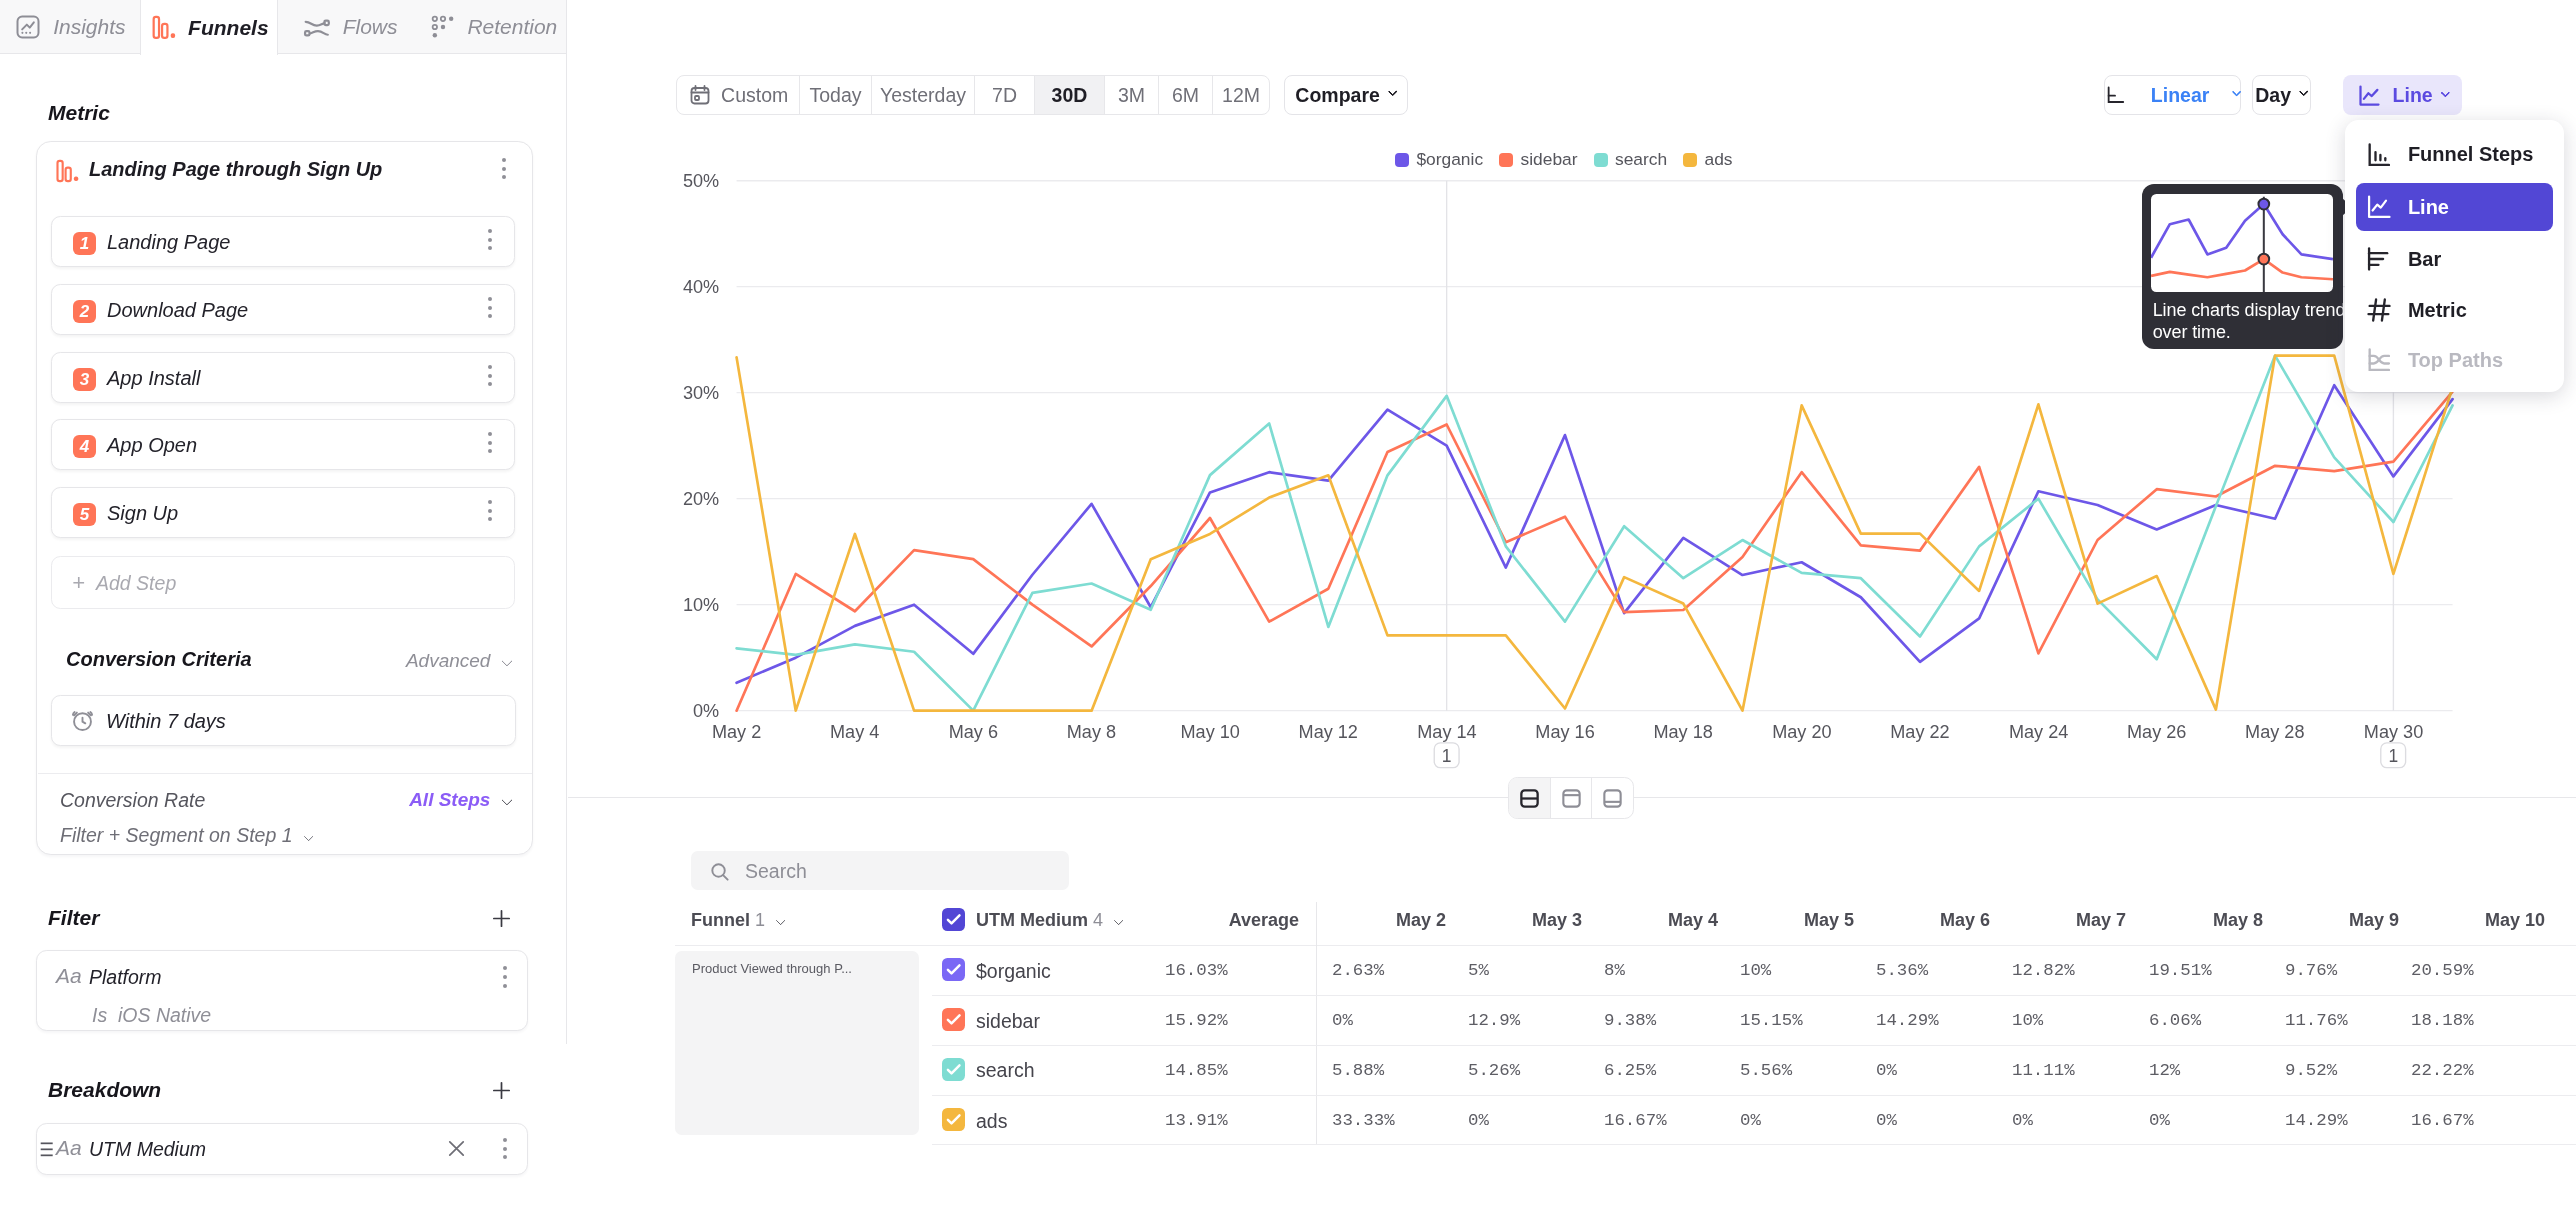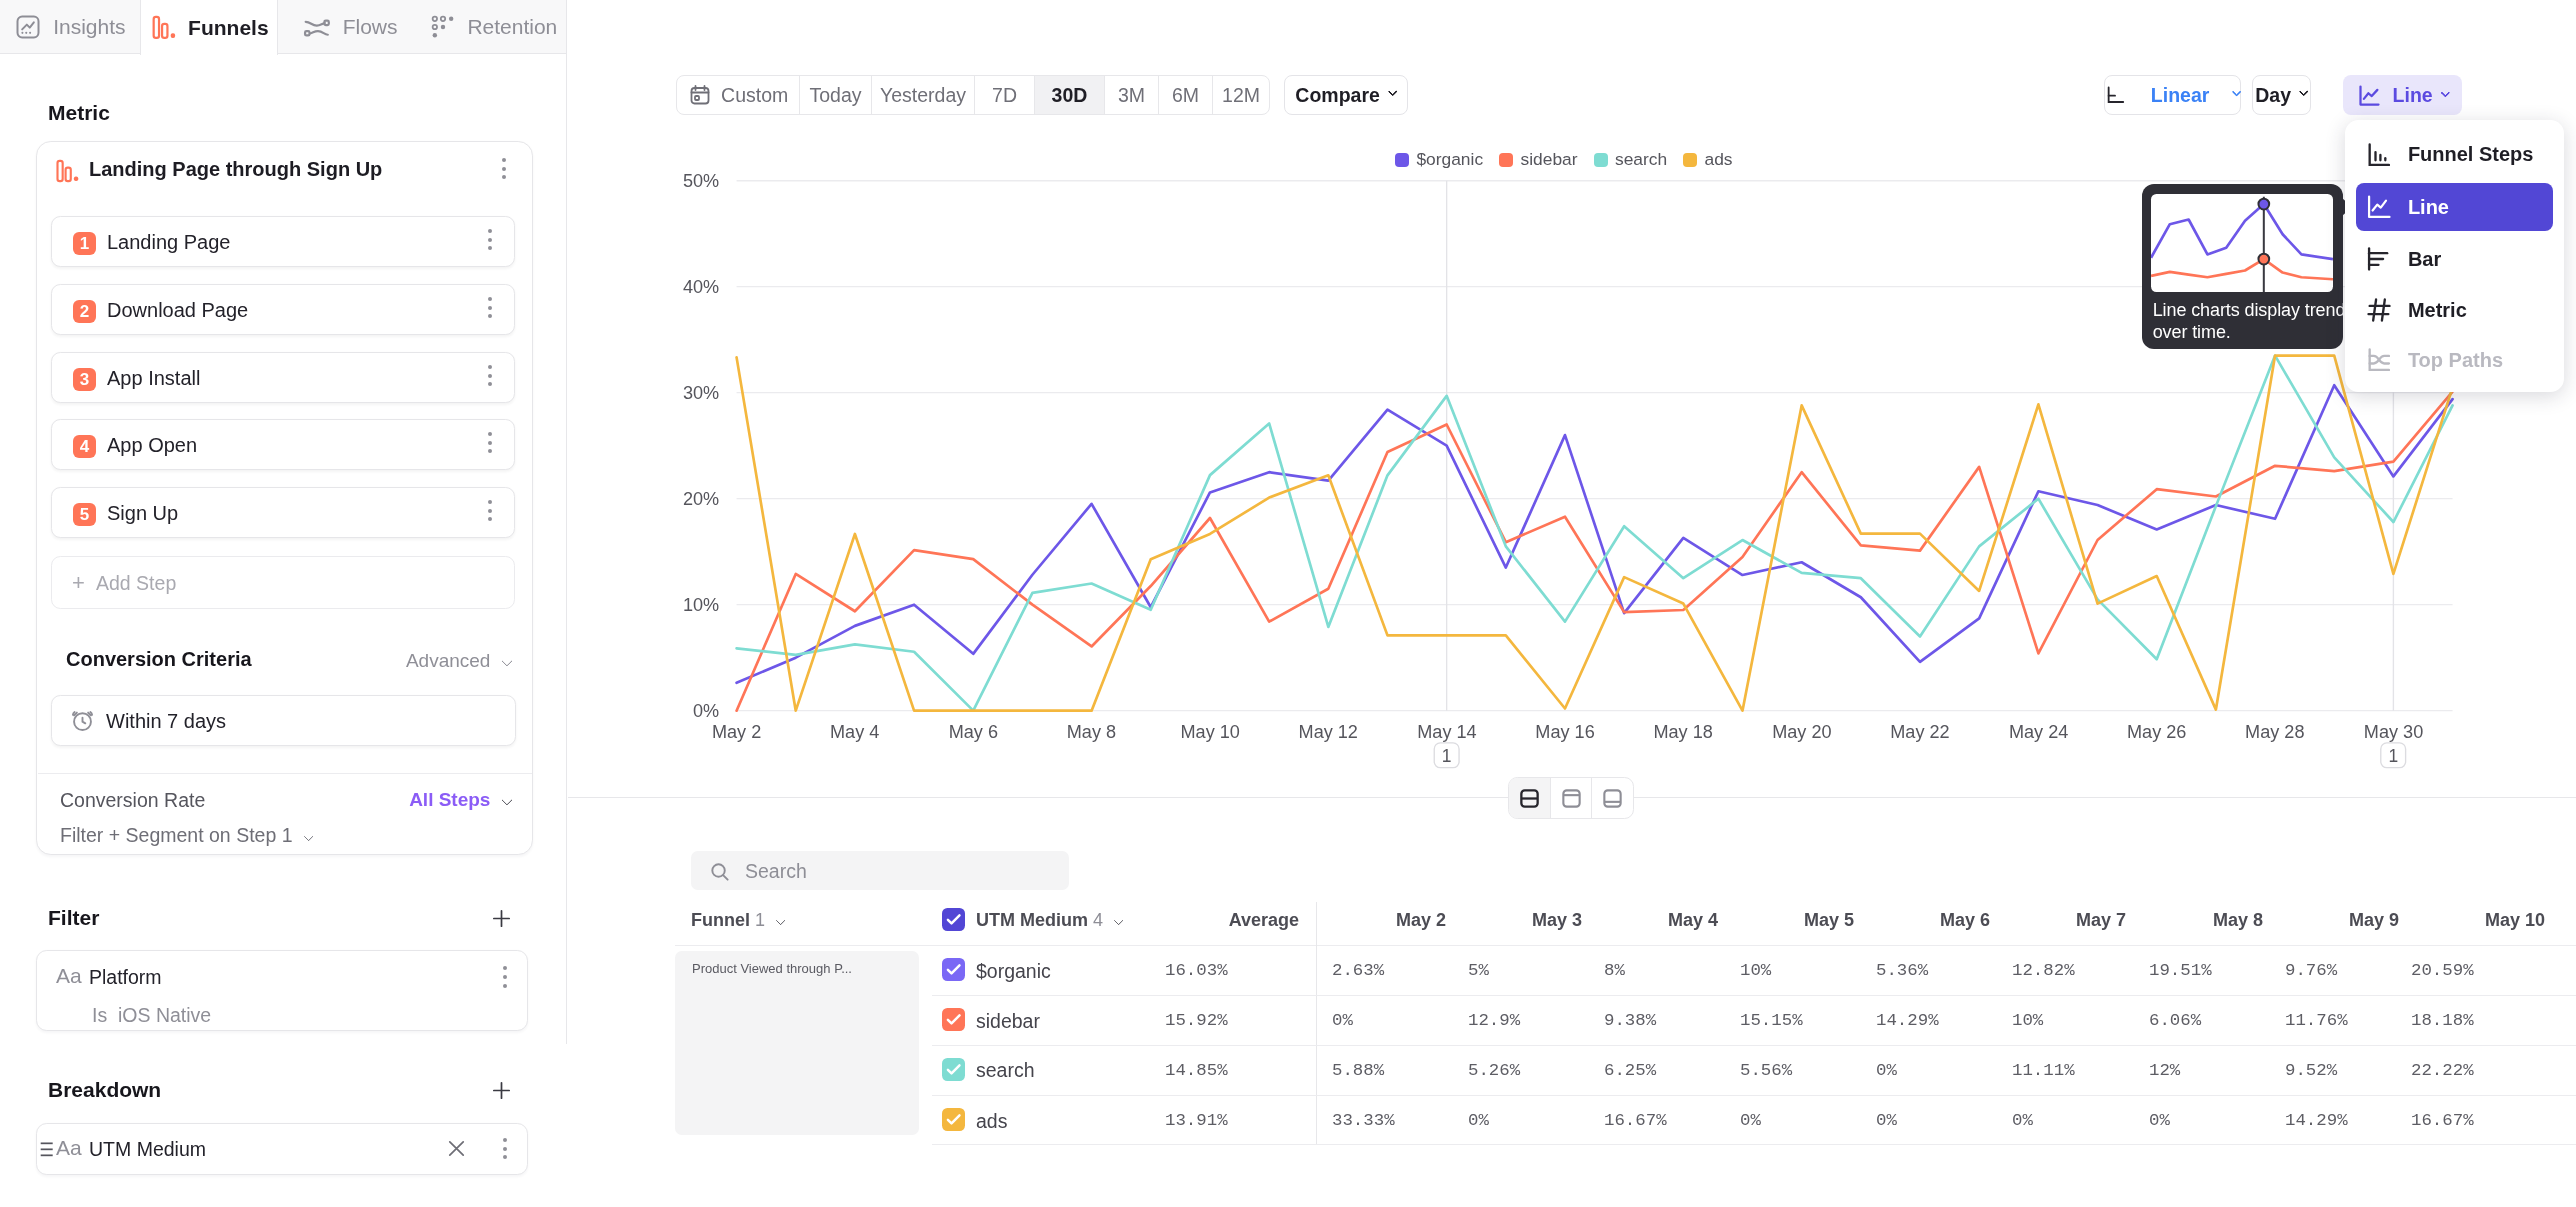--- a/index.html
+++ b/index.html
@@ -1,21 +1,21 @@
 <!DOCTYPE html>
 <html style="font-size:10.7px"><head>
 <meta charset="utf-8">
 <style>
 * { margin:0; padding:0; box-sizing:border-box; }
 html,body { width:2576px; height:1208px; background:#fff; font-family:"Liberation Sans", sans-serif; overflow:hidden; }
 .abs { position:absolute; }
 body { position:relative; }
 
 
-#sidebar { position:absolute; left:0; top:0; width:567px; height:1044px; border-right:1.3px solid #e7e7ea; background:#fff; }
+#sidebar { position:absolute; left:0; top:0; width:567px; height:1044px; border-right:1.3px solid #e7e7ea; background:#fff;font-style:italic; }
 #tabbar { position:absolute; left:0; top:0; width:566px; height:54px; background:#f8f8f9; border-bottom:1.3px solid #e7e7ea; }
 .tab { position:absolute; top:0; height:54px; display:flex; align-items:center; justify-content:center; gap:10.7px; font-size:21px; color:#8e8e96; }
 .tab svg { flex:0 0 auto; }
 #tab-funnels { background:#fff; border-left:1.3px solid #e7e7ea; border-right:1.3px solid #e7e7ea; height:55px; color:#1f1e25; font-weight:700; }
 .sechead { position:absolute; font-size:21px; font-weight:700; color:#17161c; }
 .card { position:absolute; background:#fff; border:1.3px solid #e6e6e9; border-radius:12px; box-shadow:0 1.3px 2.7px rgba(30,30,40,0.04); }
 .kebab { position:absolute; width:5.4px; }
 .kebab i { display:block; width:4px; height:4px; border-radius:50%; background:#8f8f97; margin:0 0 4.7px 0; }
 .stepcard { position:absolute; left:51px; width:464px; height:51px; background:#fff; border:1.3px solid #e6e6e9; border-radius:9.4px; box-shadow:0 1.3px 2.7px rgba(30,30,40,0.05); }
 .stepnum { position:absolute; left:21px; top:14.8px; width:23px; height:23px; background:#ff7557; border-radius:6px; color:#fff; font-size:17px; font-weight:700; text-align:center; line-height:23px; }

